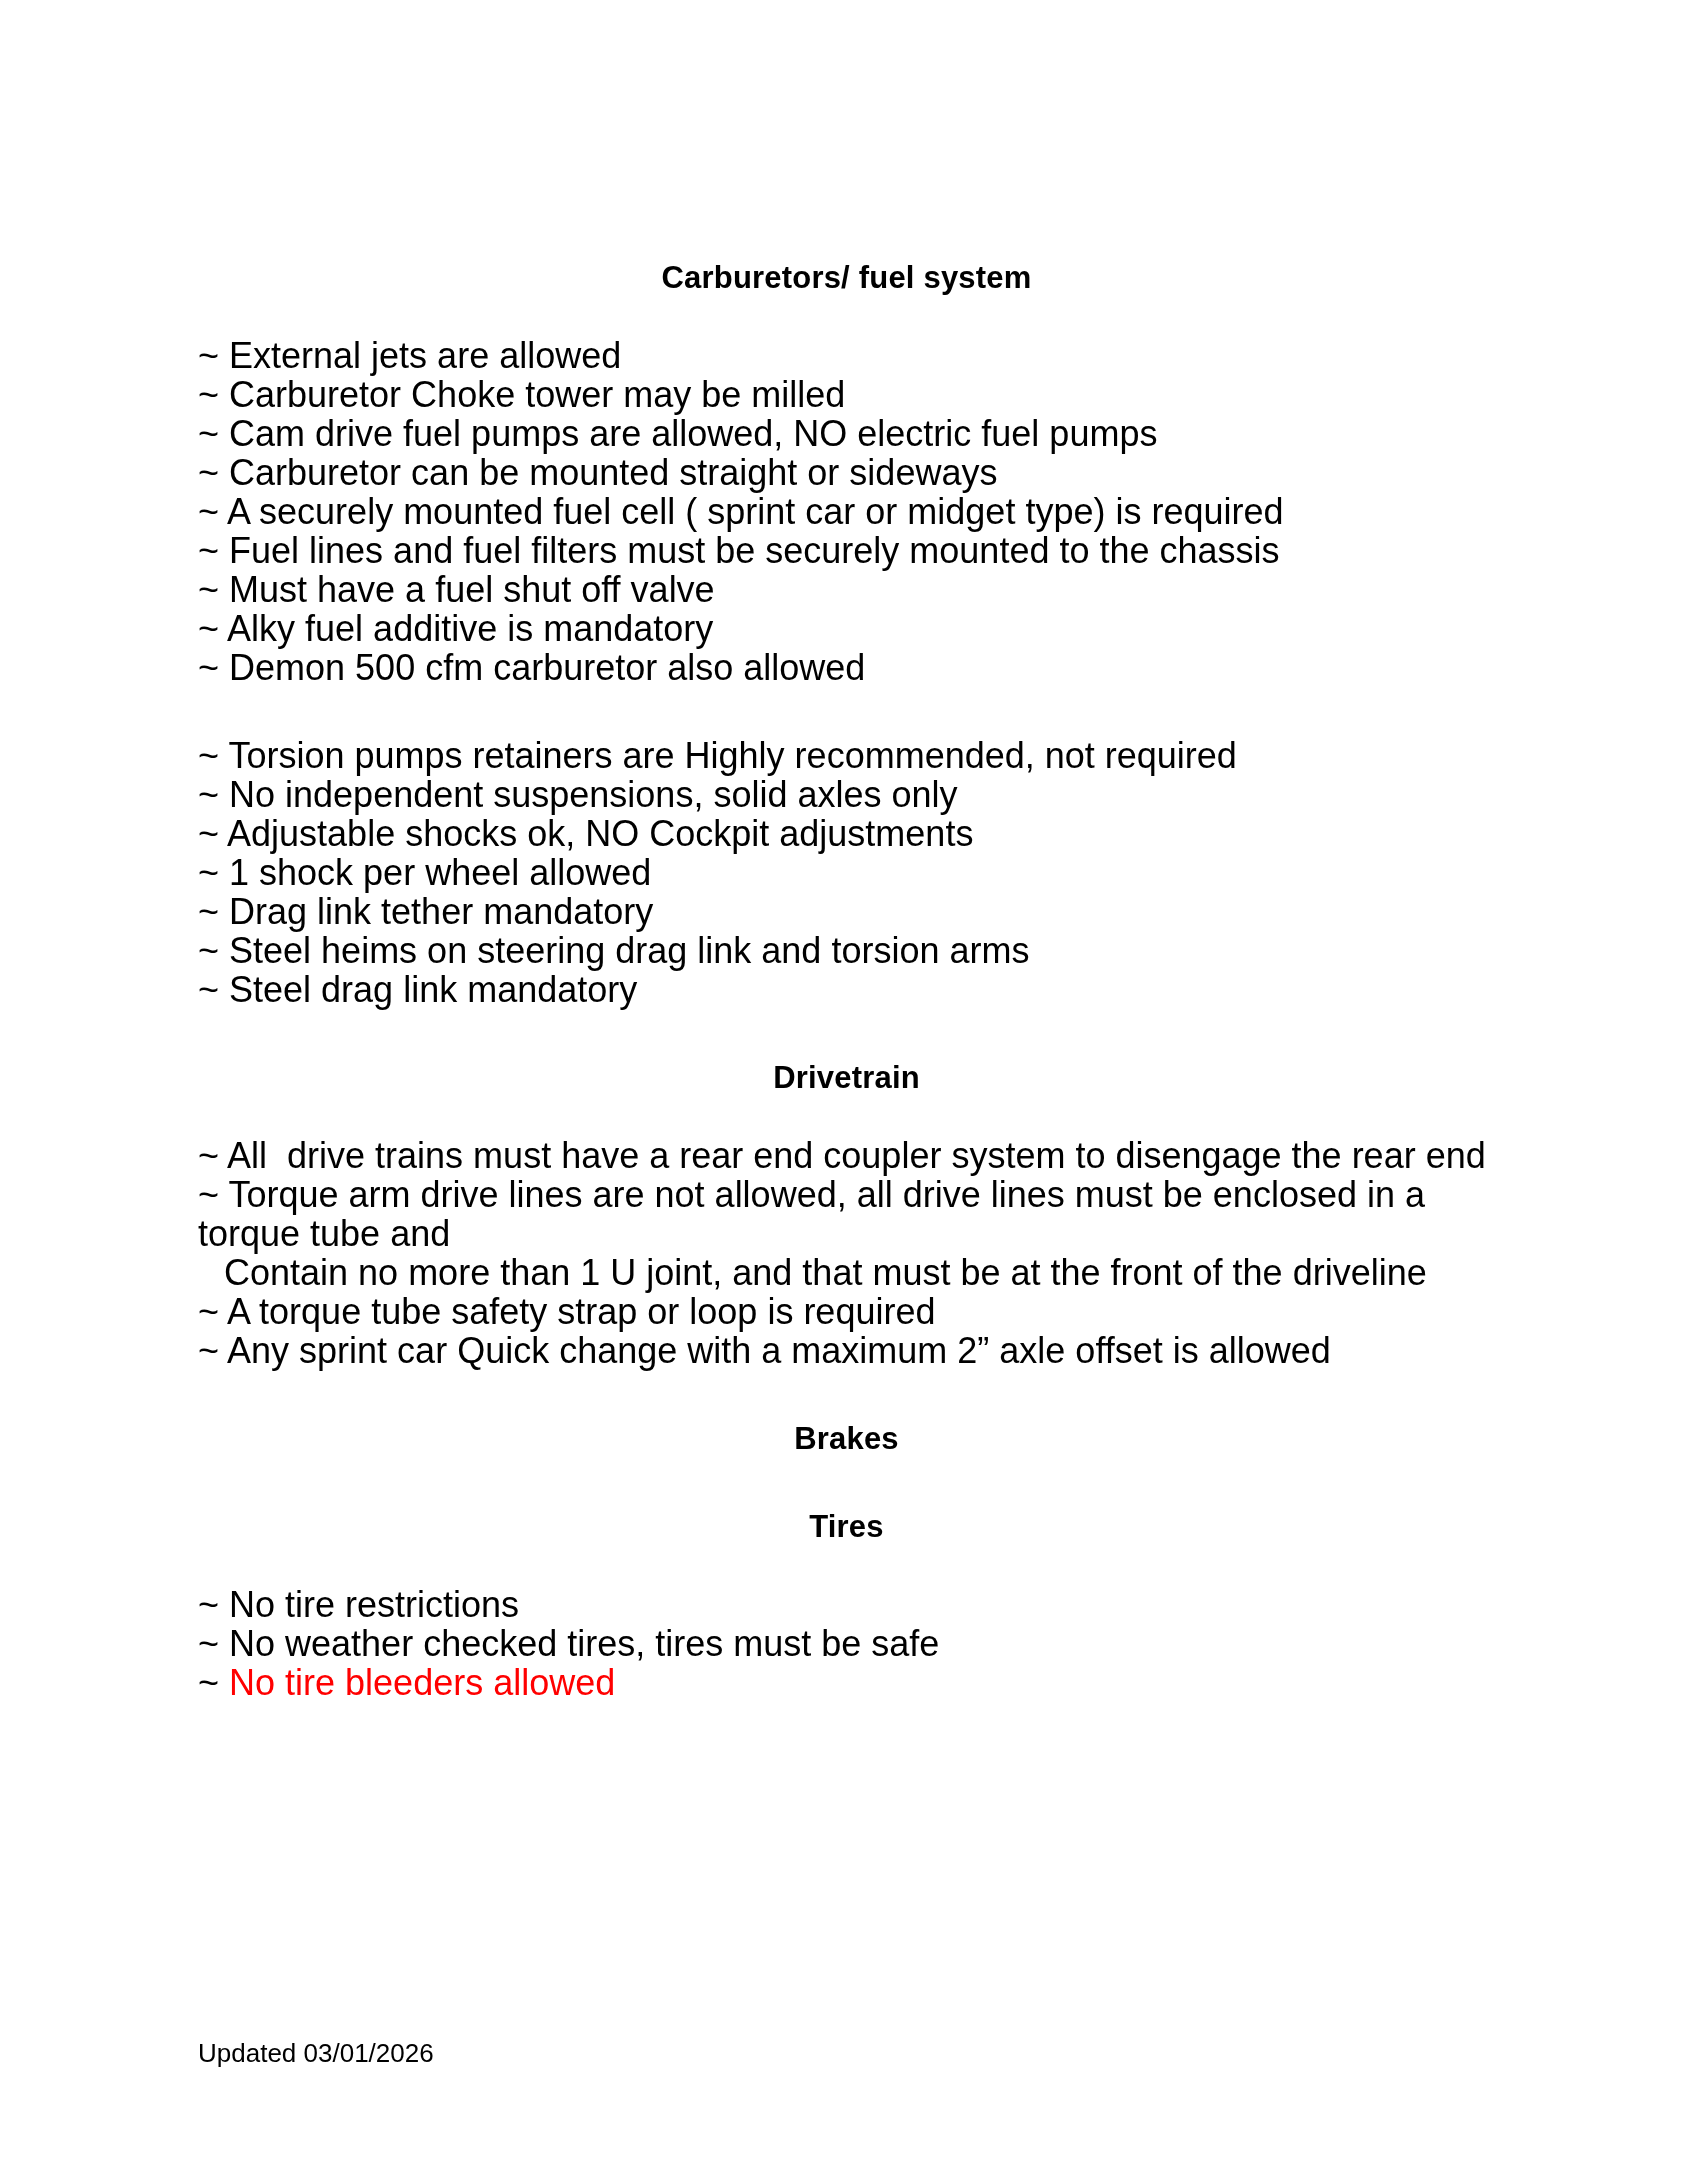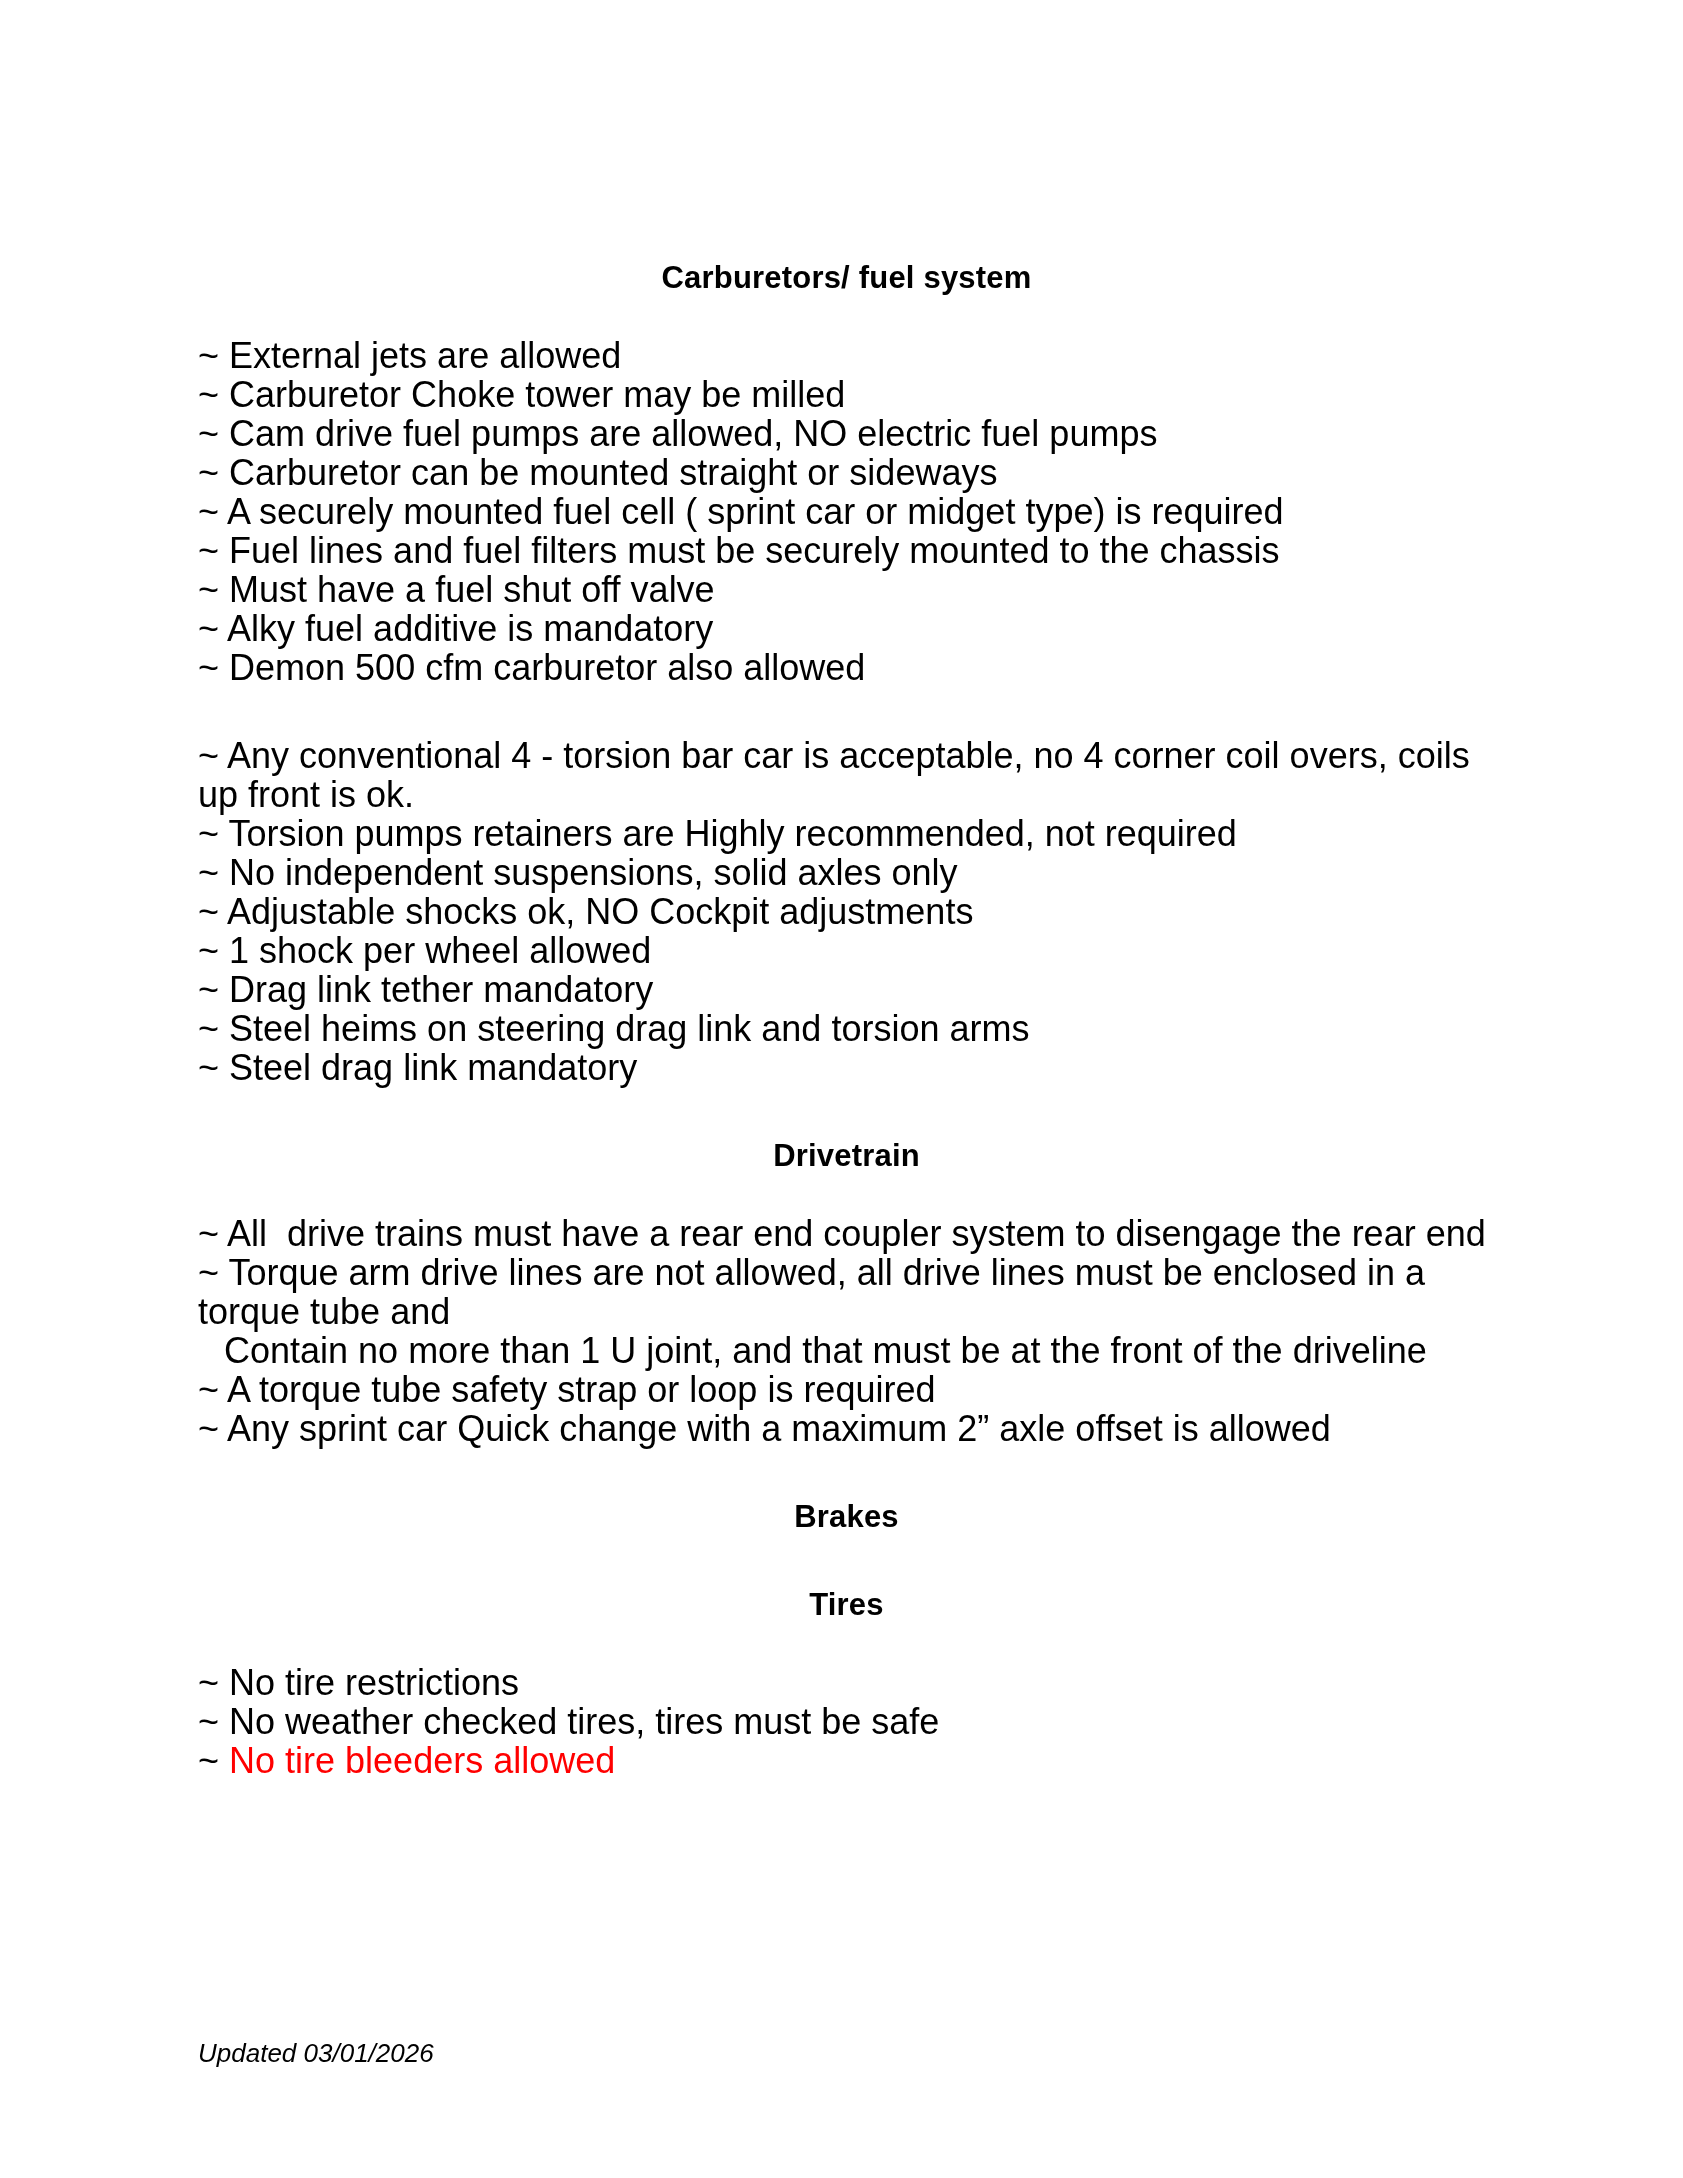--- a/index.html
+++ b/index.html
@@ -35,21 +35,20 @@
     line-height: 39px;
     white-space: pre-wrap;
   }
   .line .tilde { color: #000000; }
   .line.cont-indent { padding-left: 26px; }
   .footer-note {
     position: absolute;
     left: 198px;
     top: 2037px;
     font-size: 26px;
-    font-style: italic;
     line-height: 32px;
     color: #000000;
   }
 </style>
 </head>
 <body>
 
 <main class="page">
   <div class="content" id="sections-root">
       <section class="section">
@@ -61,21 +60,20 @@
           <div class="line"><span class="tilde">~ </span><span>Carburetor can be mounted straight or sideways</span></div>
           <div class="line"><span class="tilde">~ </span><span>A securely mounted fuel cell ( sprint car or midget type) is required</span></div>
           <div class="line"><span class="tilde">~ </span><span>Fuel lines and fuel filters must be securely mounted to the chassis</span></div>
           <div class="line"><span class="tilde">~ </span><span>Must have a fuel shut off valve</span></div>
           <div class="line"><span class="tilde">~ </span><span>Alky fuel additive is mandatory</span></div>
           <div class="line"><span class="tilde">~ </span><span>Demon 500 cfm carburetor also allowed</span></div>
         </div>
       </section>
       <section class="section">
         <div>
-          <div class="line"><span class="tilde">~ </span><span>Any conventional 4 - torsion bar car is acceptable, no 4 corner coil overs, coils up front is ok.</span></div>
           <div class="line"><span class="tilde">~ </span><span>Torsion pumps retainers are Highly recommended, not required</span></div>
           <div class="line"><span class="tilde">~ </span><span>No independent suspensions, solid axles only</span></div>
           <div class="line"><span class="tilde">~ </span><span>Adjustable shocks ok, NO Cockpit adjustments</span></div>
           <div class="line"><span class="tilde">~ </span><span>1 shock per wheel allowed</span></div>
           <div class="line"><span class="tilde">~ </span><span>Drag link tether mandatory</span></div>
           <div class="line"><span class="tilde">~ </span><span>Steel heims on steering drag link and torsion arms</span></div>
           <div class="line"><span class="tilde">~ </span><span>Steel drag link mandatory</span></div>
         </div>
       </section>
       <section class="section">

